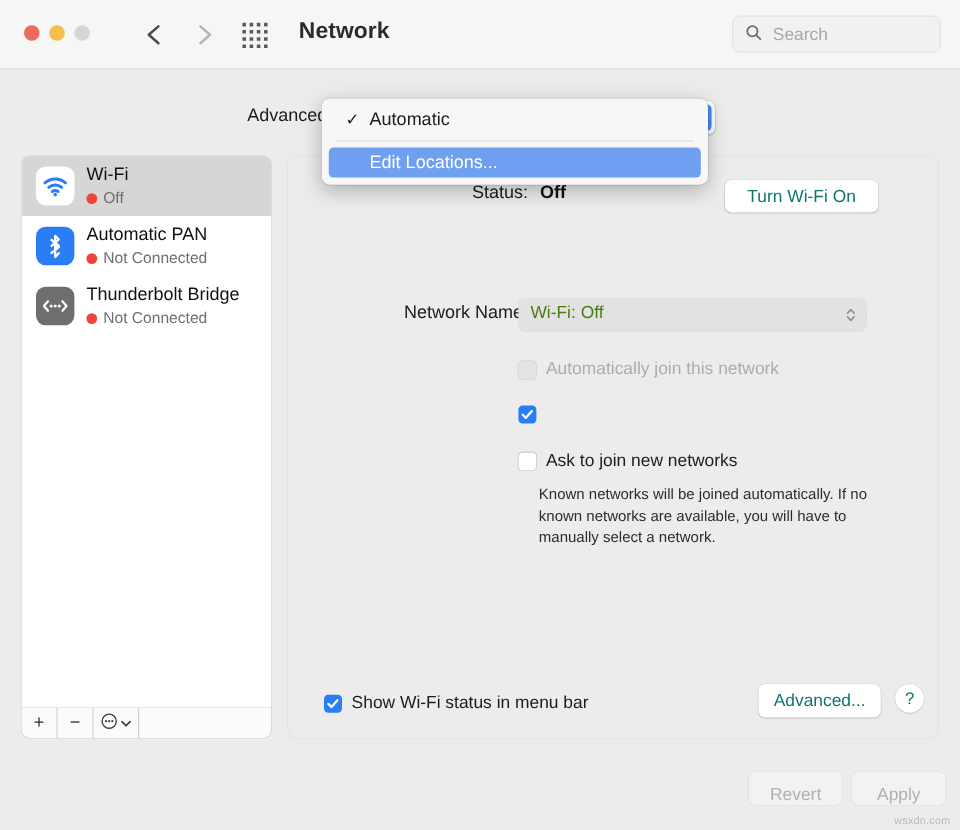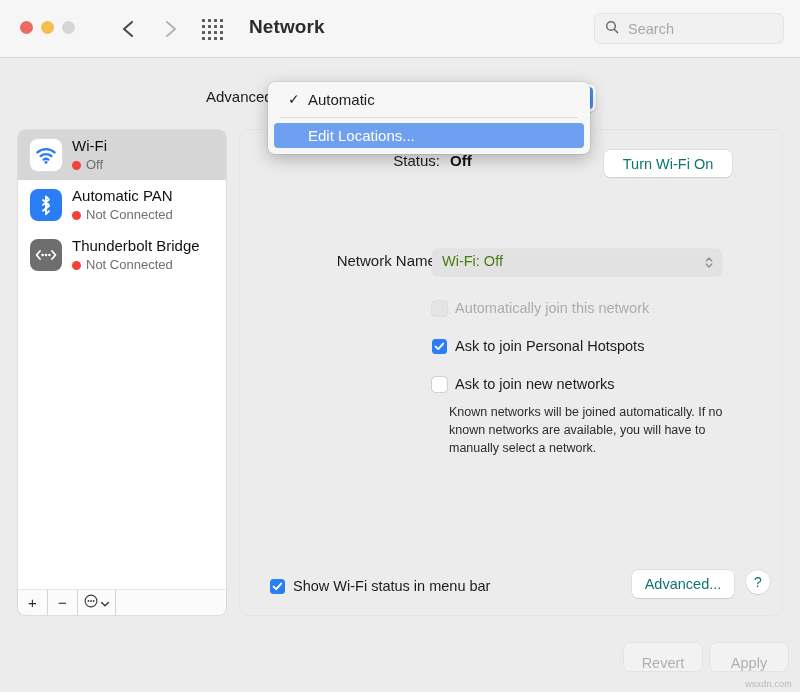--- a/index.html
+++ b/index.html
@@ -78,21 +78,21 @@
     left: 249px; top: 16px;
     font-size: 19px;
     font-weight: bold;
     color: #2b2b2b;
     letter-spacing: 0.1px;
   }
 
   .searchbox {
     position: absolute;
     right: 16px; top: 13px;
-    width: 190px; height: 31px;
+    width: 174px; height: 31px;
     background: #f1f1f1;
     border: 1px solid #e2e2e2;
     border-radius: 7px;
     box-sizing: border-box;
     display: flex;
     align-items: center;
     padding-left: 10px;
   }
   .searchbox .mag { margin-right: 7px; margin-top: 1px; }
   .searchbox input {
@@ -560,21 +560,20 @@
       <span class="cbox disabled"></span>
       <span>Automatically join this network</span>
     </div>
 
     <div class="check-row" style="left:192px; top:208px;">
       <span class="cbox on">
         <svg width="11" height="11" viewBox="0 0 11 11">
           <polyline points="1.6,5.6 4.2,8.2 9.2,2.6" fill="none" stroke="#ffffff" stroke-width="1.9" stroke-linecap="round" stroke-linejoin="round"></polyline>
         </svg>
       </span>
-      <span>Ask to join Personal Hotspots</span>
     </div>
 
     <div class="check-row" style="left:192px; top:246px;">
       <span class="cbox off"></span>
       <span>Ask to join new networks</span>
     </div>
 
     <div class="help-text">Known networks will be joined automatically. If no known networks are available, you will have to manually select a network.</div>
 
     <div class="check-row" style="left:30px; top:448px;">

